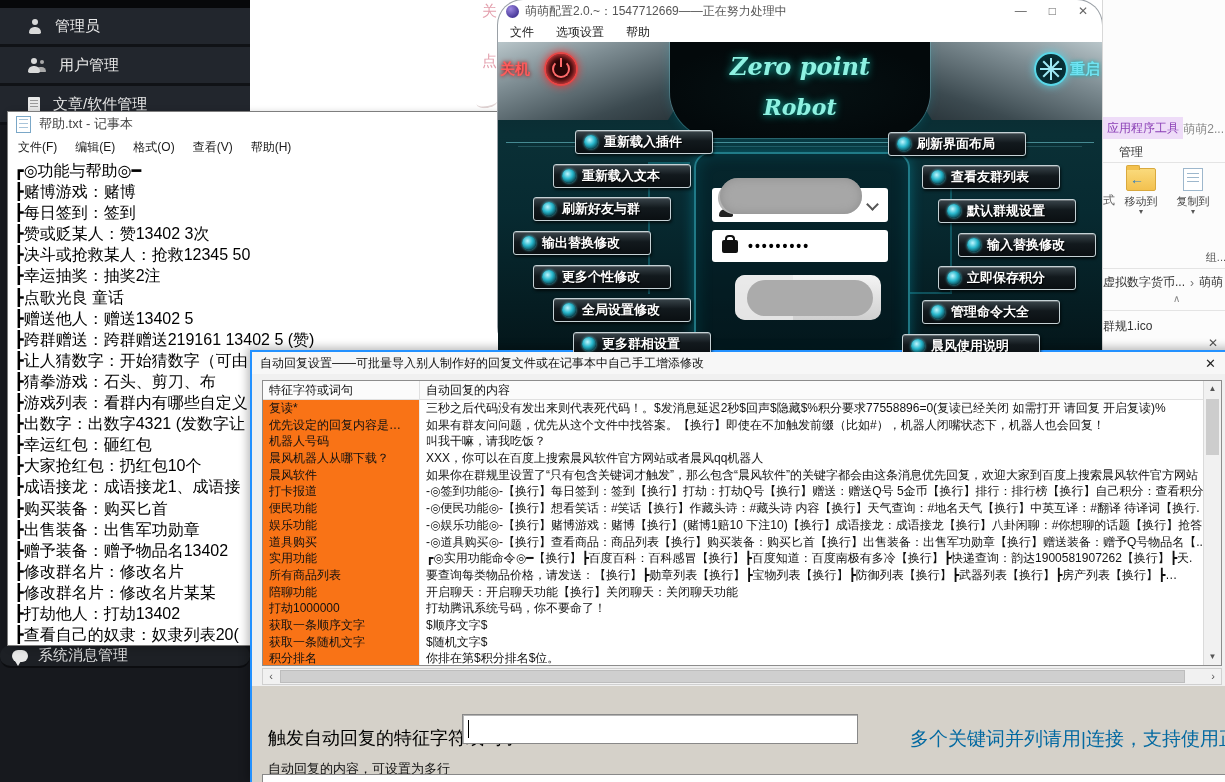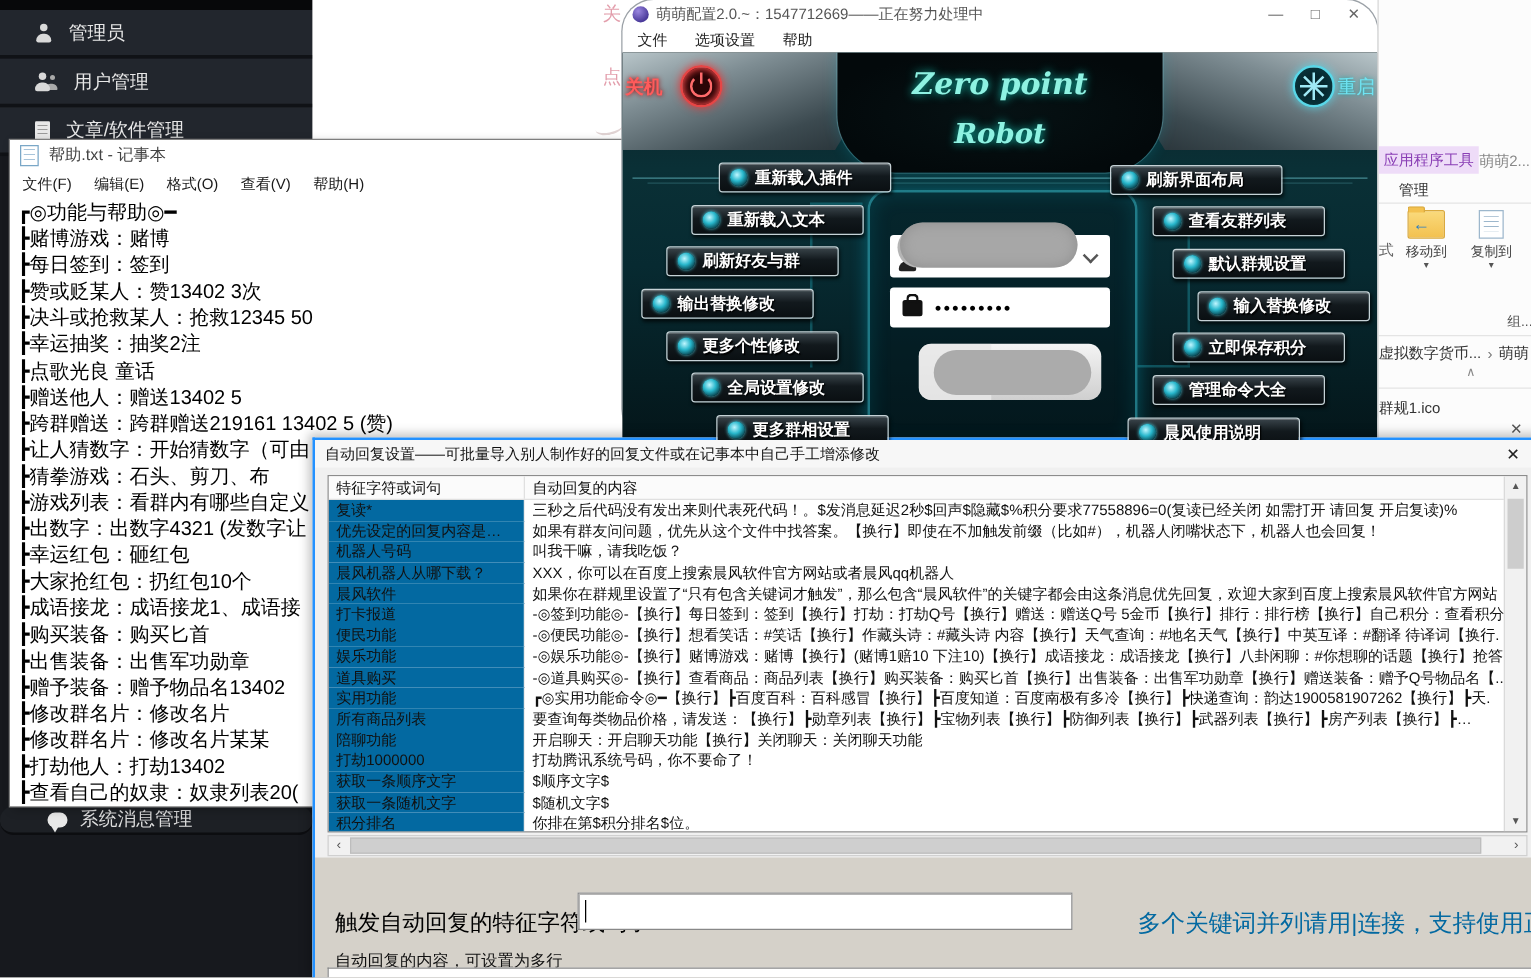--- a/index.html
+++ b/index.html
@@ -5,21 +5,21 @@
   html,body{margin:0;padding:0;background:#888;}
   .screen{position:relative;width:1225px;height:782px;background:#fff;overflow:hidden;
     font-family:"Liberation Sans","DejaVu Sans",sans-serif;-webkit-font-smoothing:antialiased;}
 
   
   .sidebar{position:absolute;left:0;top:0;width:250px;height:782px;background:#17191e;}
   .sb-top{height:8px;background:#07080a;}
   .sb-item{height:36px;background:#22262d;border-bottom:3px solid #101216;display:flex;
     align-items:center;gap:13px;padding-left:28px;color:#e8e8e8;font-size:15px;}
   .sb-msg{position:absolute;left:0;top:645px;width:100%;height:23px;display:flex;align-items:center;
-    gap:10px;padding-left:38px;color:#dedede;font-size:15px;background:#1d2025;border-bottom:2px solid #0c0d10;box-sizing:border-box;border-radius:11px;}
+    gap:10px;padding-left:12px;color:#dedede;font-size:15px;background:#1d2025;border-bottom:2px solid #0c0d10;box-sizing:border-box;border-radius:11px;}
   .ico-person{width:14px;height:15px;position:relative;flex:none;}
   .ico-person::before{content:'';position:absolute;top:0;left:4px;width:6px;height:6px;border-radius:50%;background:#d9d9d9;}
   .ico-person::after{content:'';position:absolute;bottom:0;left:1px;width:12px;height:7px;border-radius:6px 6px 2px 2px;background:#d9d9d9;}
   .ico-people{width:18px;height:15px;position:relative;flex:none;}
   .ico-people::before{content:'';position:absolute;top:0;left:3px;width:6px;height:6px;border-radius:50%;background:#d9d9d9;
     box-shadow:8px 1px 0 -1px #a9a9a9;}
   .ico-people::after{content:'';position:absolute;bottom:0;left:0;width:12px;height:7px;border-radius:6px 6px 2px 2px;background:#d9d9d9;
     box-shadow:7px 0 0 -1px #a9a9a9;}
   .ico-doc{width:12px;height:15px;background:#e8e8e8;border-radius:1px;position:relative;flex:none;}
   .ico-doc::after{content:'';position:absolute;left:2px;top:3px;width:8px;height:8px;
@@ -69,21 +69,21 @@
     font-style:italic;font-weight:bold;font-size:22px;color:#8ef2e2;text-shadow:0 0 8px rgba(20,230,210,.85);}
   .skin-line1{position:absolute;left:8px;right:8px;top:100px;border-top:1px solid rgba(130,230,240,.5);}
   .skin-line2{position:absolute;left:20px;right:20px;top:104px;border-top:1px solid rgba(130,230,240,.2);}
   .power-wrap{position:absolute;left:2px;top:10px;display:flex;align-items:center;gap:14px;z-index:6;}
   .power-label{color:#ff5b5b;font-size:15px;font-weight:bold;text-shadow:0 0 4px #900;}
   .power-btn{width:30px;height:30px;border-radius:50%;background:radial-gradient(circle,#2a0506 40%,#4d0a0c 70%);
     border:2px solid #e64545;box-shadow:0 0 8px #e33,inset 0 0 6px #f55;position:relative;flex:none;}
   .power-btn::before{content:'';position:absolute;left:50%;top:4px;width:2px;height:9px;background:#ff6b6b;transform:translateX(-50%);}
   .power-btn::after{content:'';position:absolute;inset:6px;border:2px solid #ff6b6b;border-radius:50%;border-top-color:transparent;}
   .restart-wrap{position:absolute;right:2px;top:10px;display:flex;align-items:center;gap:2px;z-index:6;}
-  .restart-label{color:#6fe3f2;font-size:15px;font-weight:normal;text-shadow:0 0 4px #0aa;}
+  .restart-label{color:#6fe3f2;font-size:15px;font-weight:bold;text-shadow:0 0 4px #0aa;}
   .restart-btn{width:30px;height:30px;border-radius:50%;border:2px solid #59d7e8;
     background:radial-gradient(circle,#06282e 40%,#0b3d46);box-shadow:0 0 8px rgba(80,220,240,.8);position:relative;flex:none;}
   .spoke,.spoke2{position:absolute;inset:0;}
   .spoke::before{content:'';position:absolute;left:50%;top:4px;bottom:4px;width:2px;background:#9fe9f5;transform:translateX(-50%);}
   .spoke::after{content:'';position:absolute;top:50%;left:4px;right:4px;height:2px;background:#9fe9f5;transform:translateY(-50%);}
   .spoke2{transform:rotate(45deg);}
   .console{position:absolute;left:196px;top:110px;width:212px;height:202px;border:2px solid rgba(60,210,230,.5);
     border-radius:16px;box-shadow:0 0 14px rgba(0,220,255,.3),inset 0 0 18px rgba(0,200,230,.15);background:rgba(3,26,32,.4);}
   .circuit{position:absolute;border-color:rgba(40,200,220,.3);border-style:solid;border-width:0;}
   .c1{left:150px;top:120px;width:40px;height:130px;border-left-width:2px;border-top-width:2px;}
@@ -162,21 +162,21 @@
     box-shadow:-3px -3px 8px rgba(0,0,0,.25);box-sizing:content-box;}
   .ar-title{height:22px;display:flex;align-items:center;padding-left:8px;background:#f7f7f7;}
   .ar-close{position:absolute;top:4px;right:26px;font-size:13px;color:#222;}
   .ar-table{position:absolute;left:10px;top:28px;width:960px;height:286px;background:#fff;
     border:1px solid #8c8c8c;overflow:hidden;box-sizing:border-box;}
   .ar-head{display:flex;height:18px;border-bottom:1px solid #e0e0e0;background:#fbfbfb;margin-right:17px;}
   .ar-h1{width:157px;padding-left:6px;border-right:1px solid #e0e0e0;line-height:18px;box-sizing:border-box;flex:none;}
   .ar-h2{flex:1;padding-left:6px;line-height:18px;}
   .ar-body{margin-right:17px;}
   .ar-row{display:flex;height:16.7px;}
-  .ar-c1{width:157px;padding-left:6px;border-right:1px solid #ececec;background:#0369a1;
+  .ar-c1{width:157px;padding-left:6px;border-right:1px solid #ececec;background:#f97316;
     white-space:nowrap;overflow:hidden;line-height:16.7px;box-sizing:border-box;flex:none;}
   .ar-c2{flex:1;padding-left:6px;white-space:nowrap;overflow:hidden;line-height:16.7px;}
   .ar-vscroll{position:absolute;right:0;top:0;bottom:0;width:17px;background:#f1f1f1;border-left:1px solid #dadada;}
   .ar-up,.ar-down{position:absolute;left:0;width:100%;height:16px;text-align:center;font-size:8px;color:#555;line-height:16px;}
   .ar-up{top:0;} .ar-down{bottom:0;}
   .ar-vthumb{position:absolute;left:2px;right:2px;top:18px;height:56px;background:#cdcdcd;}
   .ar-hscroll{position:absolute;left:10px;top:316px;width:960px;height:17px;background:#f1f1f1;
     border:1px solid #d0d0d0;box-sizing:border-box;}
   .ar-hl,.ar-hr{position:absolute;top:0;width:16px;height:100%;text-align:center;line-height:14px;color:#555;font-size:11px;}
   .ar-hl{left:0;} .ar-hr{right:0;}

